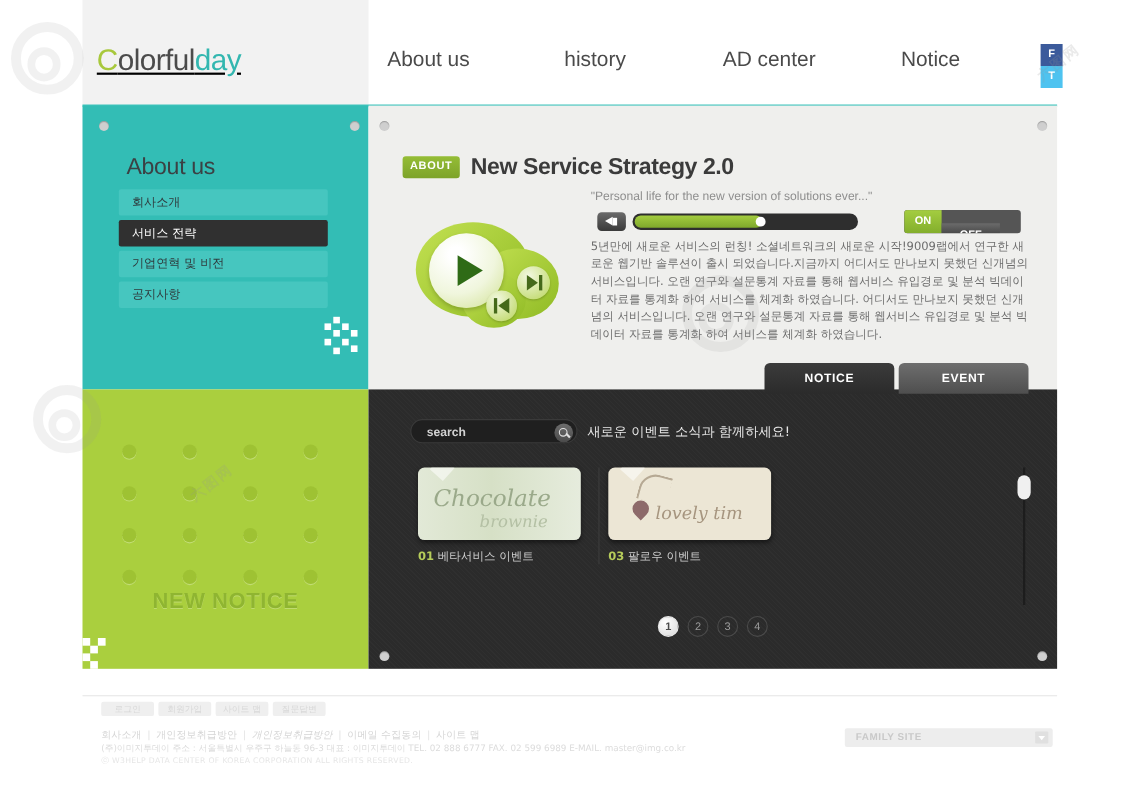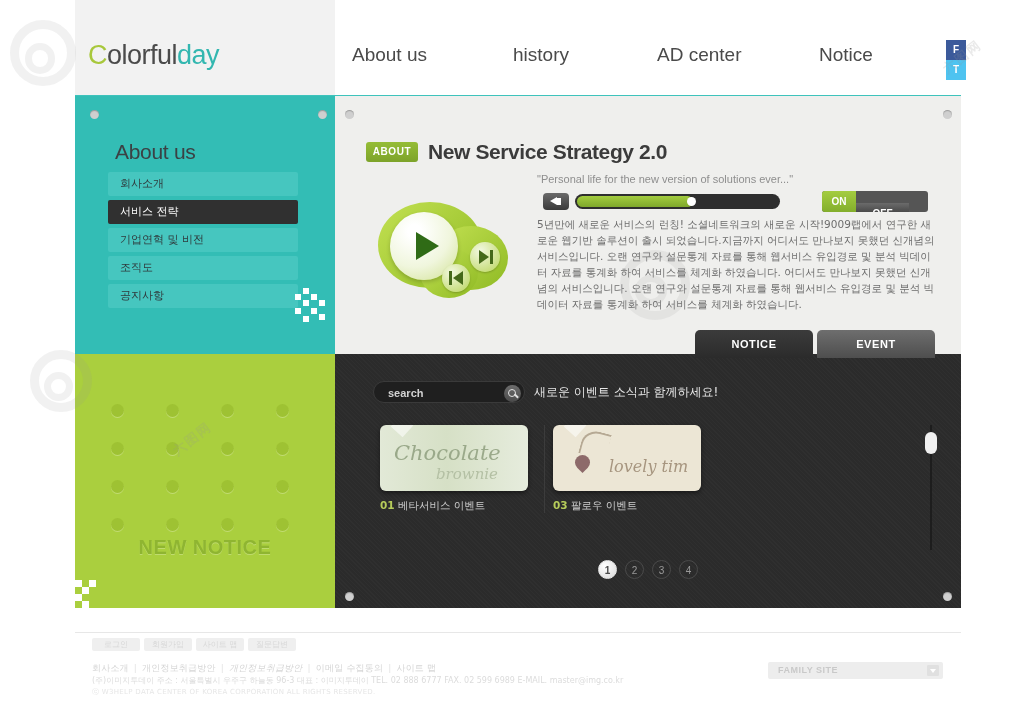--- a/index.html
+++ b/index.html
@@ -19,21 +19,21 @@
   .wm-ring::after { content:""; position:absolute; width: 34%; height: 34%;
              border: 7px solid rgba(150,150,150,.13); border-radius: 50%;
              left: 12%; top: 30%; }
   .wm-txt { font-size: 13px; letter-spacing: 2px; transform: rotate(-38deg);
             color: rgba(150,150,150,.20); white-space: nowrap;}
 
   
   .header { position: absolute; left:0; top:0; width: 1024px; height: 96px; background: #fff; }
   .logo-box { position:absolute; left:75px; top:0; width:260px; height:96px;
               background:#f2f2f2; }
-  .logo { position:absolute; left:88px; top:40px; font-size: 27px; letter-spacing:-.5px; }
+  .logo { position:absolute; left:88px; top:40px; font-size: 27px; letter-spacing:-.5px;text-decoration:underline; }
   .logo .c1 { color:#a8c83c; }
   .logo .c2 { color:#4b4b4b; }
   .logo .c3 { color:#33b7b0; }
   .nav { position:absolute; left:335px; top:0; height:96px; }
   .nav a { position:absolute; top:44px; font-size:19px; color:#4a4a4a; text-decoration:none;
            white-space:nowrap; }
   .social { position:absolute; left:946px; top:40px; width:20px; }
   .social div { width:20px; height:20px; color:#fff; font-size:10px; font-weight:bold;
                 text-align:center; line-height:20px; }
   .s-f { background:#3b5a9b; }
@@ -165,21 +165,21 @@
            background: rgba(255,255,255,.55); transform:rotate(42deg); }
   .t1 { background: linear-gradient(90deg,#e2e9d7 0%, #d6e0c6 45%, #e6ecdd 100%); }
   .t2 { background: #f6c6b6; }
   .t3 { background: #ece6d5; }
   .script { position:absolute; font-style:italic; font-family:"DejaVu Serif", serif; }
   .s1a { left:14px; top:16px; font-size:21px; color:#9aa98a; }
   .s1b { left:56px; top:40px; font-size:15px; color:#b4c0a4; }
   .s2a { left:38px; top:18px; font-size:23px; color:#a9c47e; }
   .s2heart { position:absolute; left:18px; top:30px; width:11px; height:11px;
            background:#9a6fa8; border-radius:50% 50% 50% 0; transform:rotate(-45deg); }
-  .s3a { left:56px; top:32px; font-size:16px; color:#a6957f; }
+  .s3a { left:43px; top:32px; font-size:16px; color:#a6957f; }
   .s3heart { position:absolute; left:22px; top:30px; width:15px; height:15px;
            background:#8d6a6a; border-radius:50% 50% 50% 0; transform:rotate(-45deg); }
   .s3stem { position:absolute; left:28px; top:6px; width:28px; height:26px;
            border-left:2px solid #b6a994; border-top:2px solid #b6a994;
            border-radius: 16px 0 0 0; transform:rotate(15deg); }
   .card-label { margin-top:8px; font-size:10.5px; color:#cfcfcf;
            font-family:"DejaVu Sans",sans-serif; }
   .card-label b { color:#b6cc5a; font-weight:bold; }
 
   .scroll-track { position:absolute; left:930px; top:425px; width:2px; height:125px;
@@ -199,21 +199,21 @@
   .foot-btns div { width:48px; height:13px; background:#efefef; border-radius:2px;
         color:#d8d8d8; font-size:8px; text-align:center; line-height:13px;
         font-family:"DejaVu Sans",sans-serif; }
   .foot-links { position:absolute; left:92px; top:662px; font-size:9px; color:#d5d5d5;
         font-family:"DejaVu Sans",sans-serif; letter-spacing:.2px; }
   .foot-links span { margin:0 5px; color:#e4e4e4; }
   .foot-addr { position:absolute; left:92px; top:675px; font-size:8px; color:#dcdcdc;
         font-family:"DejaVu Sans",sans-serif; }
   .foot-copy { position:absolute; left:92px; top:687px; font-size:7px; color:#e6e6e6;
         font-family:"DejaVu Sans",sans-serif; letter-spacing:.3px; }
-  .family { position:absolute; left:768px; top:662px; width:175px; height:17px;
+  .family { position:absolute; left:768px; top:662px; width:189px; height:17px;
         background:#ededed; border-radius:2px; }
   .family span { position:absolute; left:10px; top:0; line-height:17px; font-size:9px;
         font-weight:bold; color:#c9c9c9; letter-spacing:.5px; }
   .family .chev { position:absolute; right:4px; top:3px; width:12px; height:11px;
         background:#e0e0e0; border-radius:1px; }
   .family .chev::after { content:""; position:absolute; left:3px; top:4px; width:0; height:0;
         border-left:3px solid transparent; border-right:3px solid transparent;
         border-top:4px solid #ffffff; }
 </style>
 </head>
@@ -246,21 +246,20 @@
   </div>
 
   <div class="side-teal"></div>
   <div class="panel-dot" style="left:90px;top:110px;"></div>
   <div class="panel-dot" style="left:318px;top:110px;"></div>
   <div class="side-title">About us</div>
   <div class="side-menu">
     <div class="mi">회사소개</div>
     <div class="mi active">서비스 전략</div>
     <div class="mi">기업연혁 및 비전</div>
-    <div class="mi">조직도</div>
     <div class="mi">공지사항</div>
   </div>
   <div class="dot-deco">
     <i style="left:0;top:6px;"></i>
       <i style="left:8px;top:0;"></i>
       <i style="left:16px;top:6px;"></i>
     <i style="left:8px;top:12px;"></i>
       <i style="left:24px;top:12px;"></i>
       <i style="left:0;top:20px;"></i>
     <i style="left:16px;top:20px;"></i>

